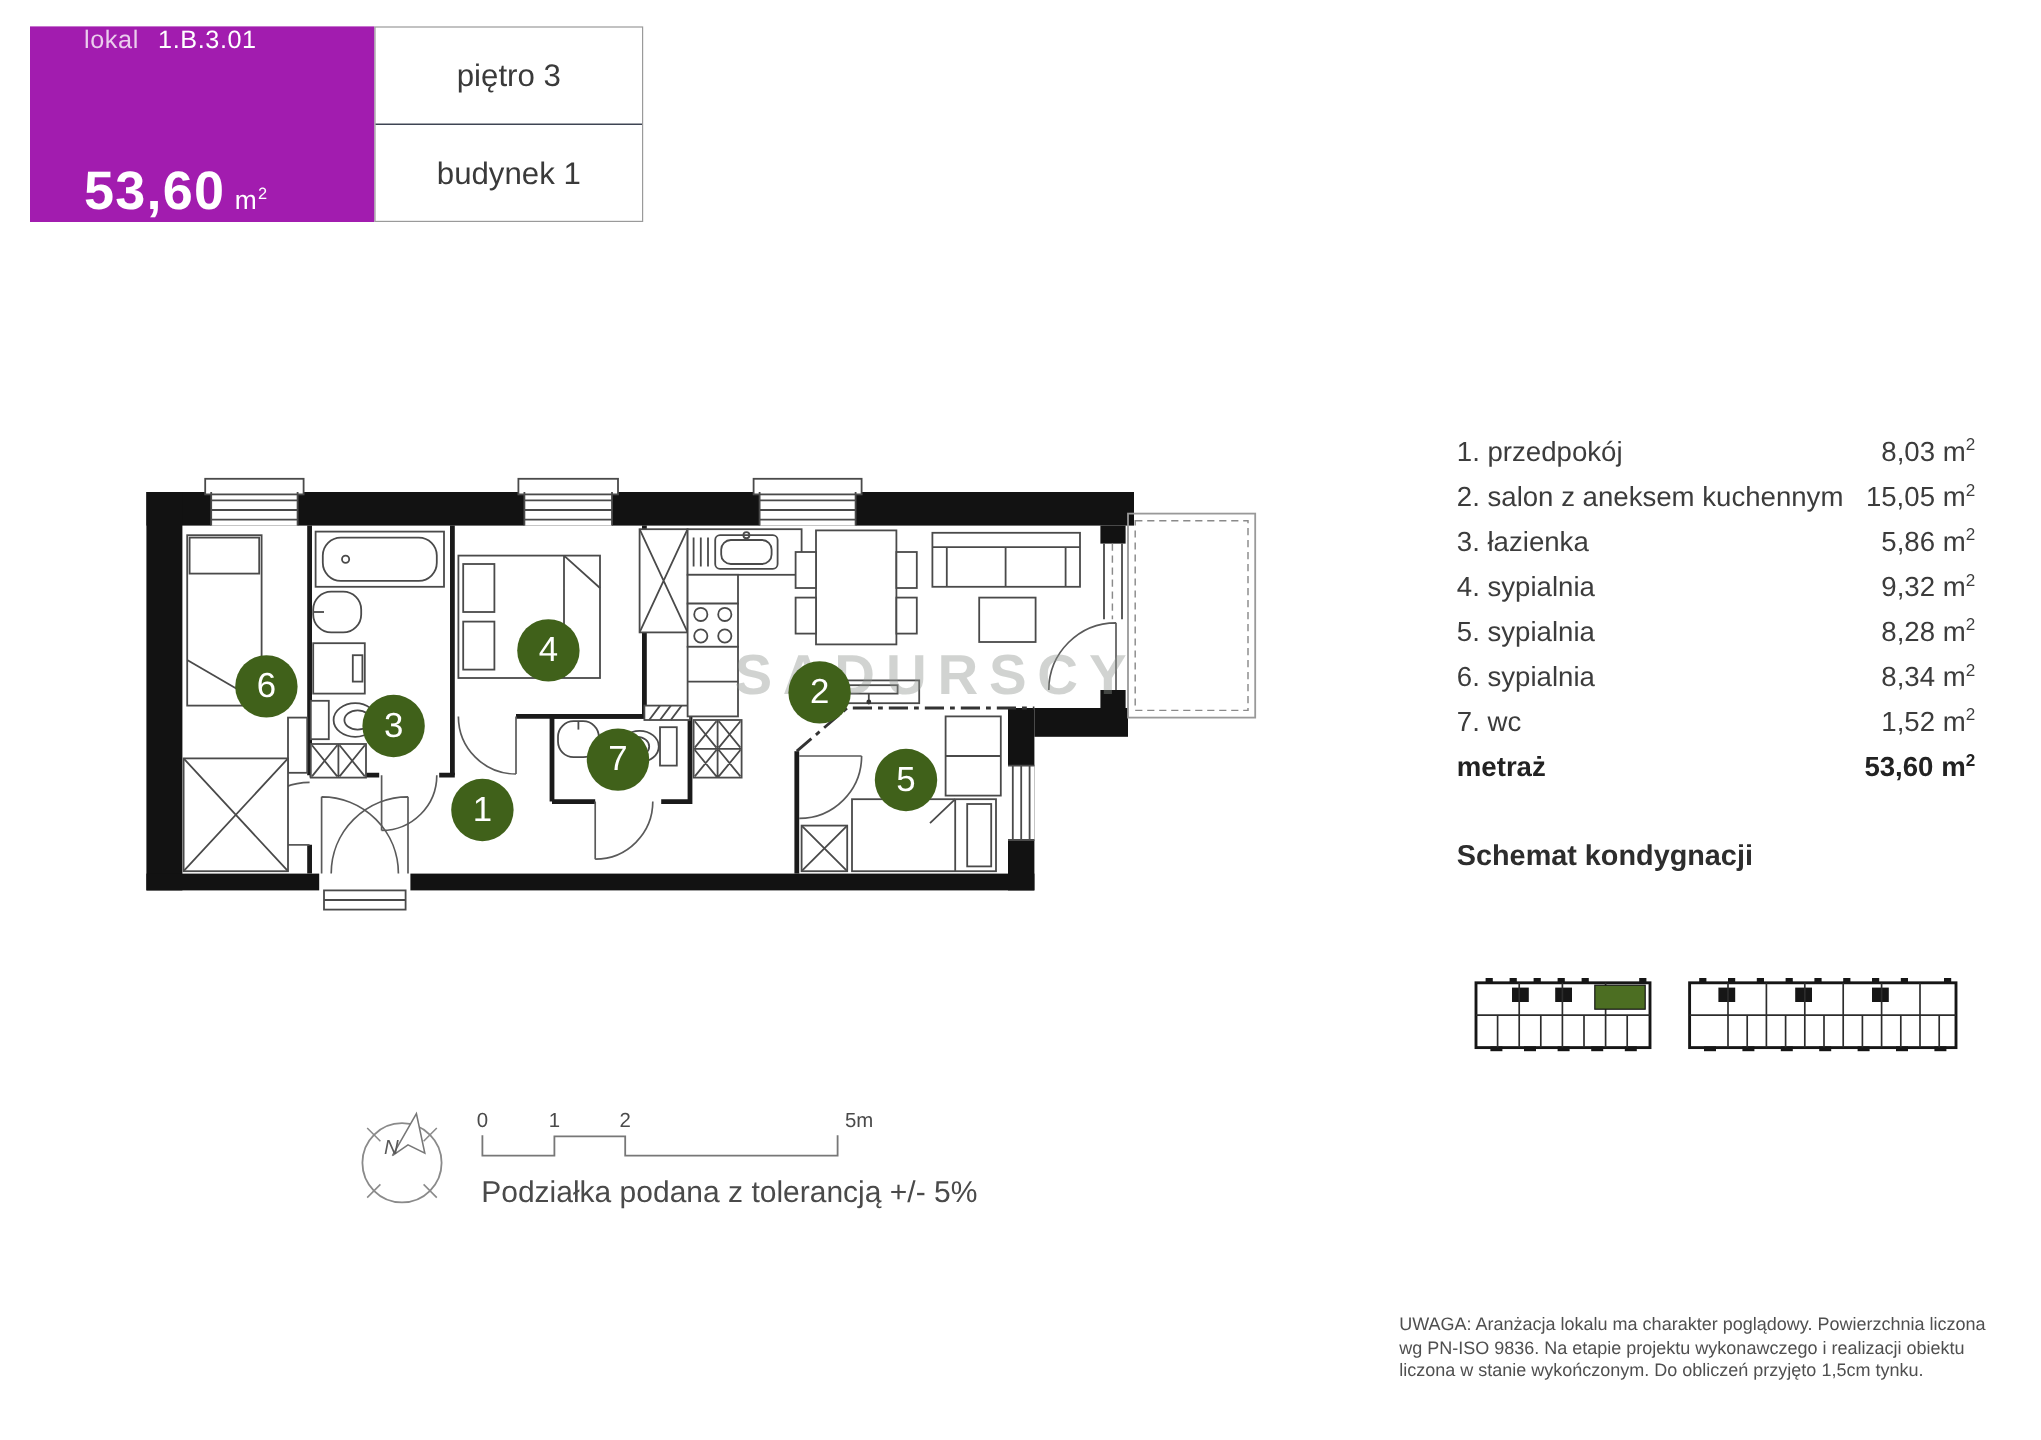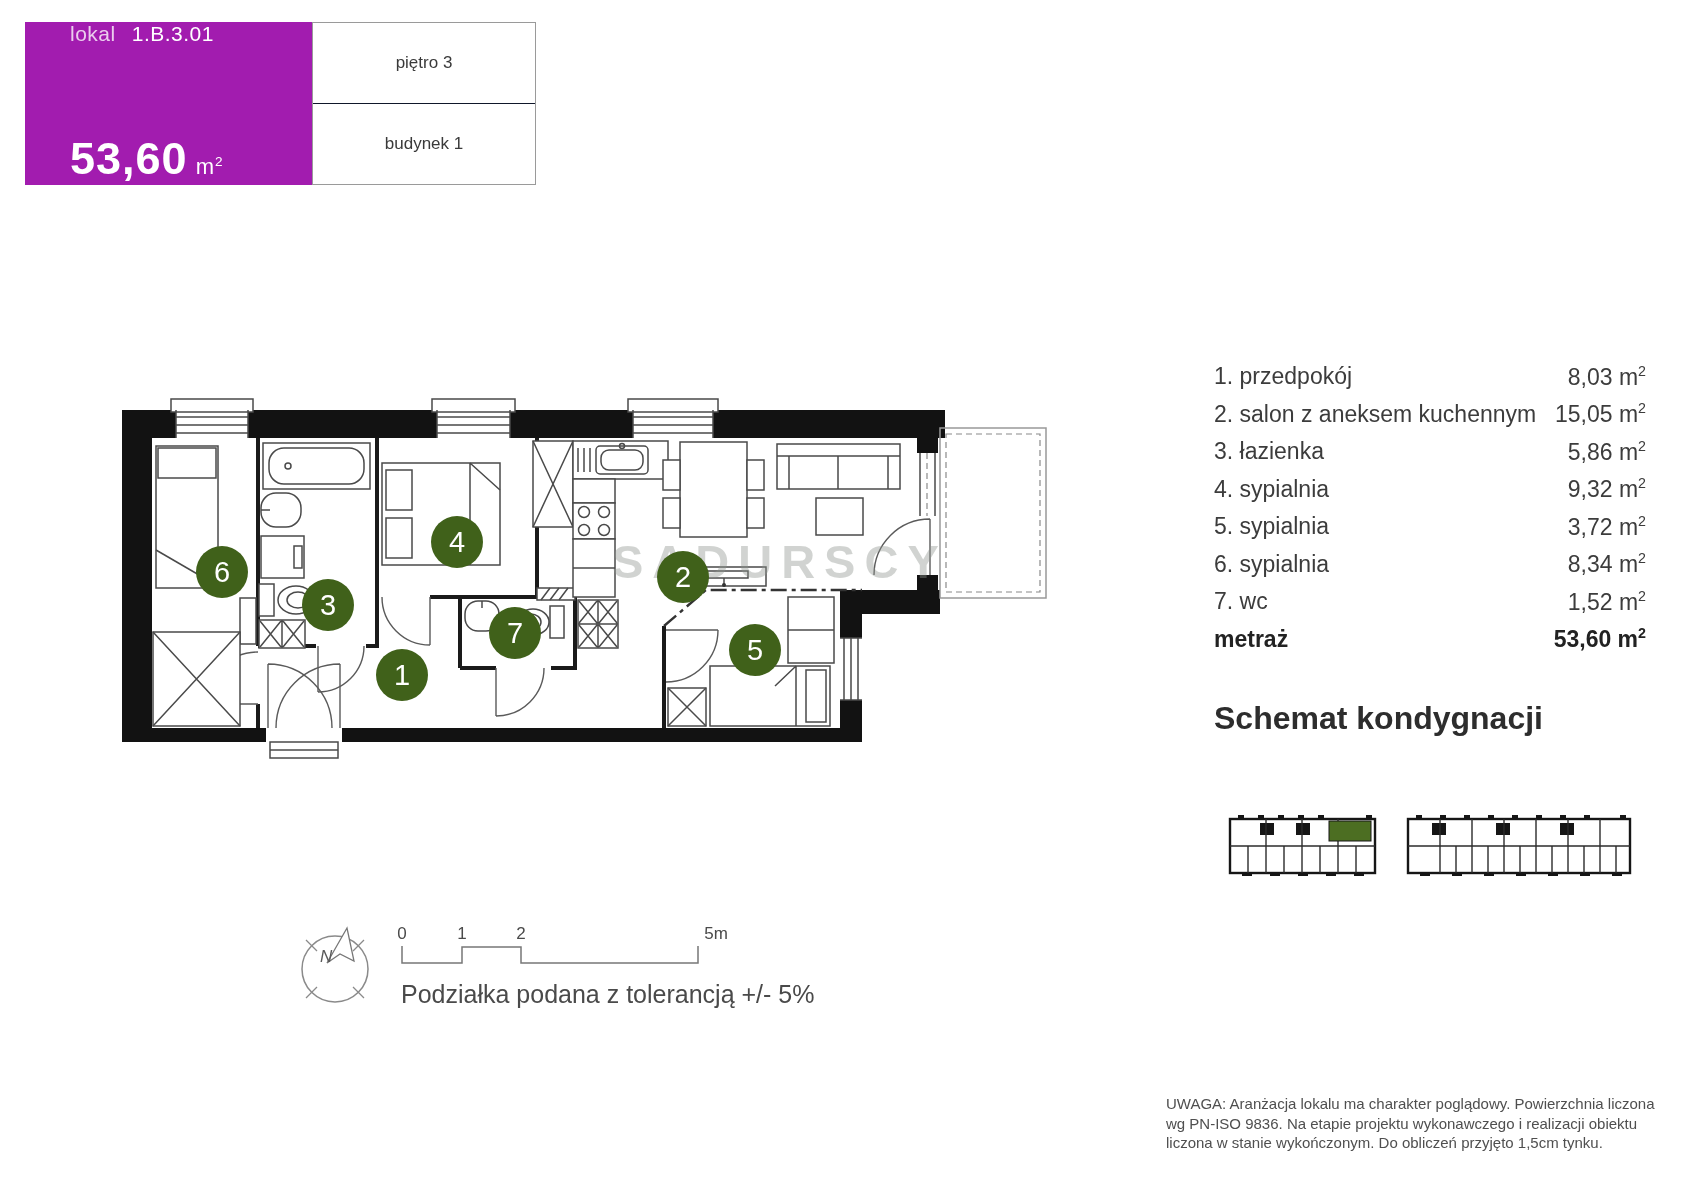--- a/index.html
+++ b/index.html
@@ -10,32 +10,32 @@
   .hdr-green{position:absolute;left:25px;top:22px;width:287px;height:163px;
              background:#a21caf;color:#fff;padding-left:45px;box-sizing:border-box;
              display:flex;flex-direction:column;justify-content:space-between;}
   .hdr-lokal{font-size:21px;letter-spacing:.5px;margin-bottom:10px;}
   .hdr-lokal .lbl{color:rgba(255,255,255,.78);margin-right:16px;}
   .hdr-area{font-size:45px;font-weight:bold;letter-spacing:1px;}
   .hdr-area .unit{font-size:22px;font-weight:normal;margin-left:8px;}
   .hdr-cells{position:absolute;left:312px;top:22px;width:224px;height:163px;
              border:1px solid #9a9a9a;box-sizing:border-box;display:flex;flex-direction:column;}
   .hdr-cell{flex:1;display:flex;align-items:center;justify-content:center;
-            font-size:17px;color:#3a3a3a;}
+            font-size:26px;color:#3a3a3a;}
   .hdr-cell + .hdr-cell{border-top:1px solid #0f172a;}
 
   
   .room-list{position:absolute;left:1214px;top:358px;width:432px;}
   .room-row{height:37.5px;display:flex;justify-content:space-between;align-items:center;
             font-size:23px;color:#3c3c3c;}
   .room-row .area{white-space:nowrap;}
   .room-row.total{font-weight:bold;color:#222;}
   sup{font-size:.62em;}
 
-  .schem-title{position:absolute;left:1214px;top:700px;font-size:32px;font-weight:bold;color:#2d2d2d;}
+  .schem-title{position:absolute;left:1214px;top:700px;font-size:24px;font-weight:bold;color:#2d2d2d;}
 
   
   .plan-svg{position:absolute;left:100px;top:395px;z-index:1;}
   .wall{fill:#121212;stroke:none;}
   .iwall{stroke:#1a1a1a;stroke-width:4;fill:none;}
   .thin{stroke:#4a4a4a;stroke-width:1.5;fill:none;}
   .thinf{stroke:#4a4a4a;stroke-width:1.5;fill:#fff;}
   .door{stroke:#5a5a5a;stroke-width:1.4;fill:none;}
   .dash{stroke:#8a8a8a;stroke-width:1.2;fill:none;stroke-dasharray:6 4;}
   .dashdot{stroke:#333;stroke-width:2.4;fill:none;stroke-dasharray:16 5 4 5;}
@@ -262,21 +262,21 @@
   <div class="room-row">
     <span>3. łazienka</span>
     <span class="area"><span>5,86</span>&nbsp;<span>m</span><sup>2</sup></span>
   </div>
   <div class="room-row">
     <span>4. sypialnia</span>
     <span class="area"><span>9,32</span>&nbsp;<span>m</span><sup>2</sup></span>
   </div>
   <div class="room-row">
     <span>5. sypialnia</span>
-    <span class="area"><span>3,72</span>&nbsp;<span>m</span><sup>2</sup></span>
+    <span class="area"><span>8,28</span>&nbsp;<span>m</span><sup>2</sup></span>
   </div>
   <div class="room-row">
     <span>6. sypialnia</span>
     <span class="area"><span>8,34</span>&nbsp;<span>m</span><sup>2</sup></span>
   </div>
   <div class="room-row">
     <span>7. wc</span>
     <span class="area"><span>1,52</span>&nbsp;<span>m</span><sup>2</sup></span>
   </div>
   <div class="room-row total">

